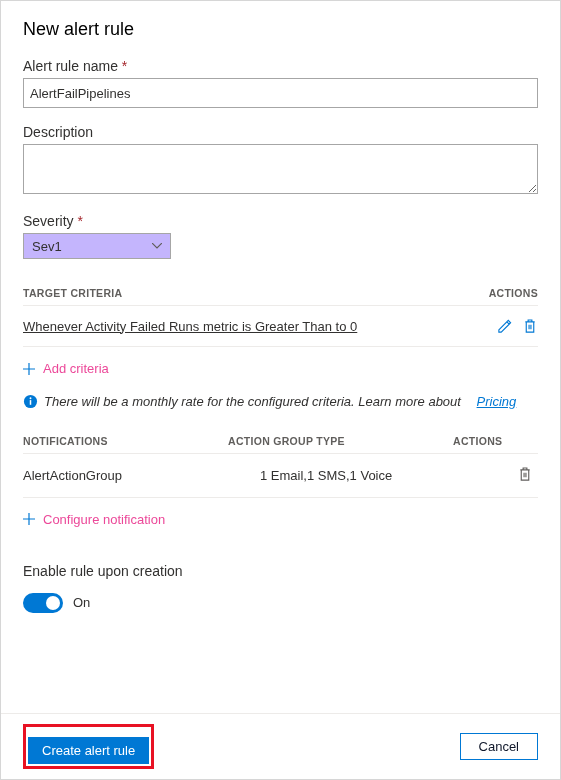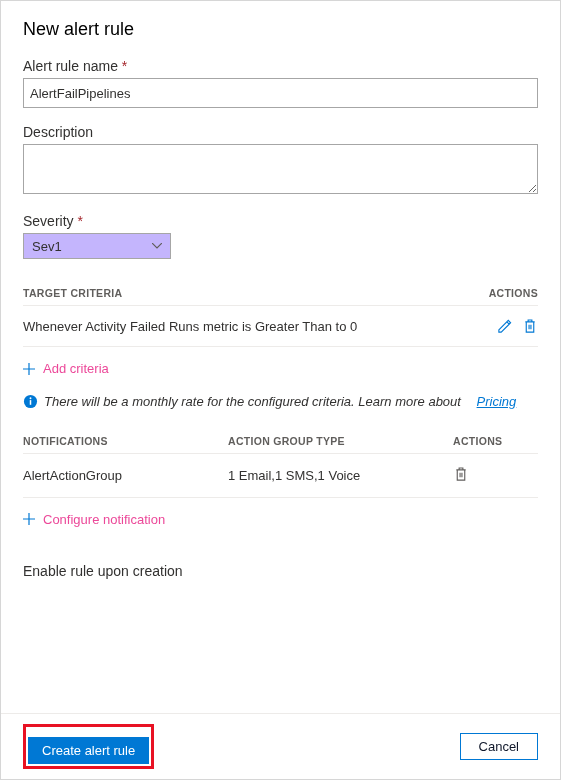--- a/index.html
+++ b/index.html
@@ -70,20 +70,21 @@
     color: #605e5c;
     text-transform: uppercase;
   }
   .hr { border-top: 1px solid #edebe9; margin-top: 6px; }
   .criteria-row {
     display: flex;
     justify-content: space-between;
     align-items: center;
     padding: 12px 0;
     border-bottom: 1px solid #edebe9;
+    text-decoration: underline;
   }
   .criteria-text { font-size: 13px; color: #323130; }
   .icon-btn {
     width: 16px;
     height: 16px;
     cursor: pointer;
     display: inline-flex;
     align-items: center;
     justify-content: center;
   }
@@ -119,20 +120,21 @@
   }
   .col1 { width: 205px; }
   .col2 { width: 225px; }
   .col3 { flex: 1; }
   .notif-row {
     display: flex;
     align-items: center;
     padding: 12px 0;
     border-bottom: 1px solid #edebe9;
     font-size: 13px;
+    gap: 32px;
   }
   .enable-label {
     font-size: 14px;
     color: #323130;
     margin-top: 22px;
     margin-bottom: 14px;
     font-weight: 400;
   }
   .toggle-row { display: flex; align-items: center; gap: 10px; }
   .toggle {
@@ -284,20 +286,26 @@
 
   <div class="add-link">
     <svg class="plus-svg" viewBox="0 0 12 12">
         <path d="M6 0 L6 12 M0 6 L12 6" stroke="#0078d4" stroke-width="1.2"></path>
       </svg>
     <span>Configure notification</span>
   </div>
 
   
   <div class="enable-label">Enable rule upon creation</div>
+  <div class="toggle-row">
+    <div class="toggle">
+      <div class="toggle-thumb"></div>
+    </div>
+    <span class="toggle-text">On</span>
+  </div>
 
   
   <div class="footer">
     <span class="highlight-box">
       <button class="primary-btn">Create alert rule</button>
     </span>
     <button class="secondary-btn">Cancel</button>
   </div>
 
 </div>

